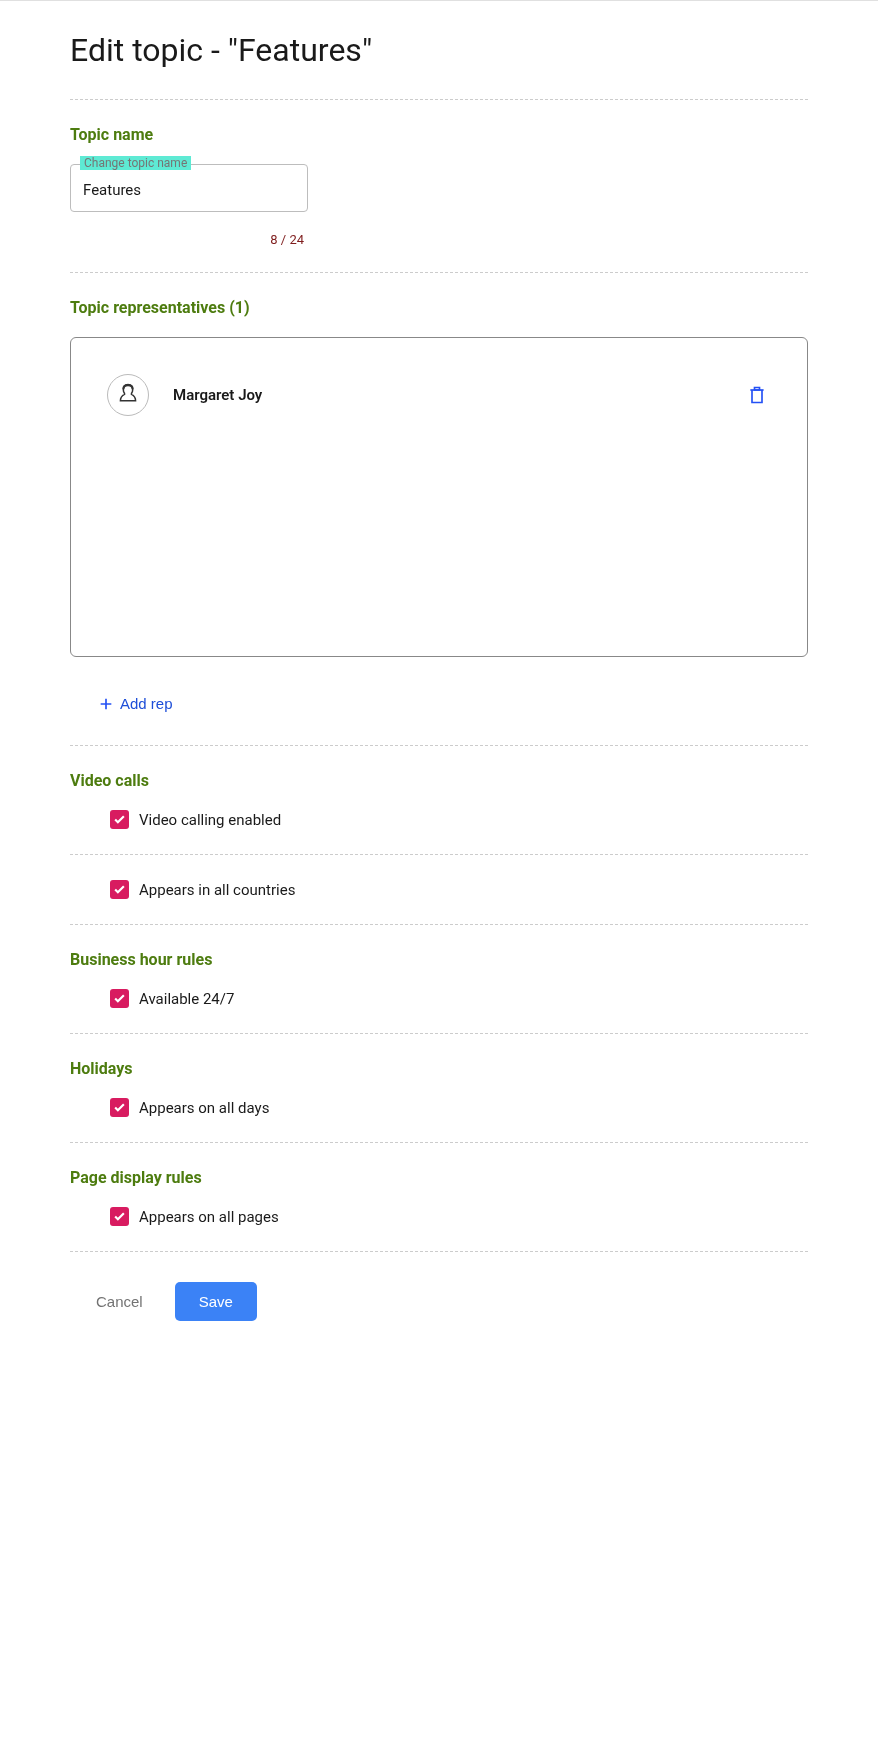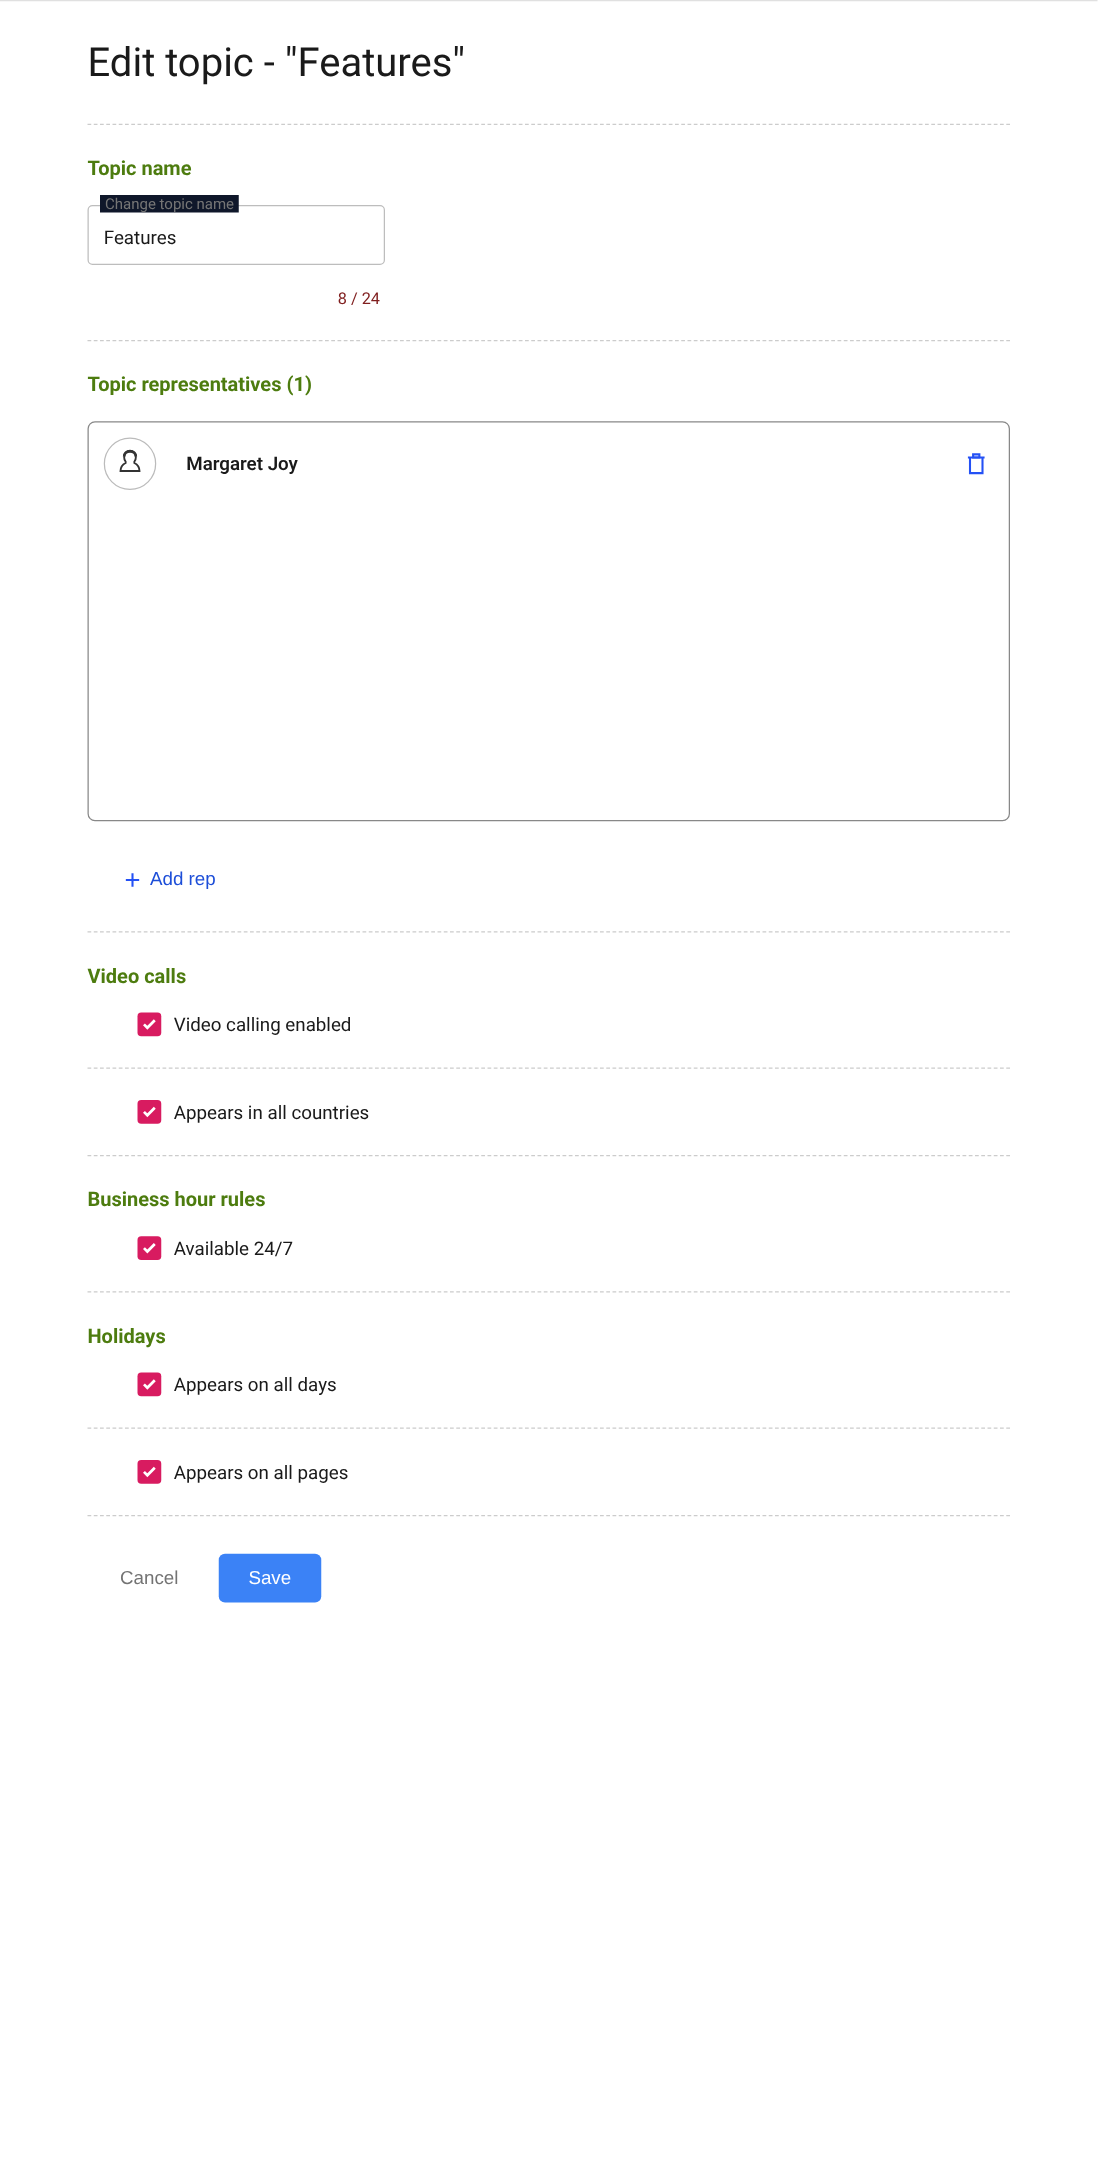--- a/index.html
+++ b/index.html
@@ -49,38 +49,38 @@
       border-radius: 4px;
       font-size: 15px;
       color: #1a1a1a;
       outline: none;
       font-family: inherit;
     }
     .text-field-label {
       position: absolute;
       top: -8px;
       left: 10px;
-      background: #0f172a;
+      background: #5eead4;
       padding: 0 4px;
       font-size: 12px;
       color: #757575;
     }
     .char-counter {
       text-align: right;
       font-size: 13px;
       color: #7f1d1d;
       margin-top: 20px;
       width: 238px;
       padding-right: 4px;
     }
     .reps-box {
       border: 1px solid #888;
       border-radius: 6px;
       min-height: 320px;
-      padding: 12px;
+      padding: 36px;
     }
     .rep-row {
       display: flex;
       align-items: center;
       justify-content: space-between;
     }
     .rep-left {
       display: flex;
       align-items: center;
       gap: 24px;
@@ -270,20 +270,21 @@
           <path d="M4 12 L9 17 L20 6"></path>
         </svg>
       </div>
       <span class="checkbox-label">Appears on all days</span>
     </div>
   </div>
 
   <hr class="divider">
 
   <div class="section">
+    <div class="section-title">Page display rules</div>
     <div class="checkbox-row">
       <div class="checkbox">
         <svg width="13" height="13" viewBox="0 0 24 24" fill="none" stroke="#fff" stroke-width="4">
           <path d="M4 12 L9 17 L20 6"></path>
         </svg>
       </div>
       <span class="checkbox-label">Appears on all pages</span>
     </div>
   </div>
 

